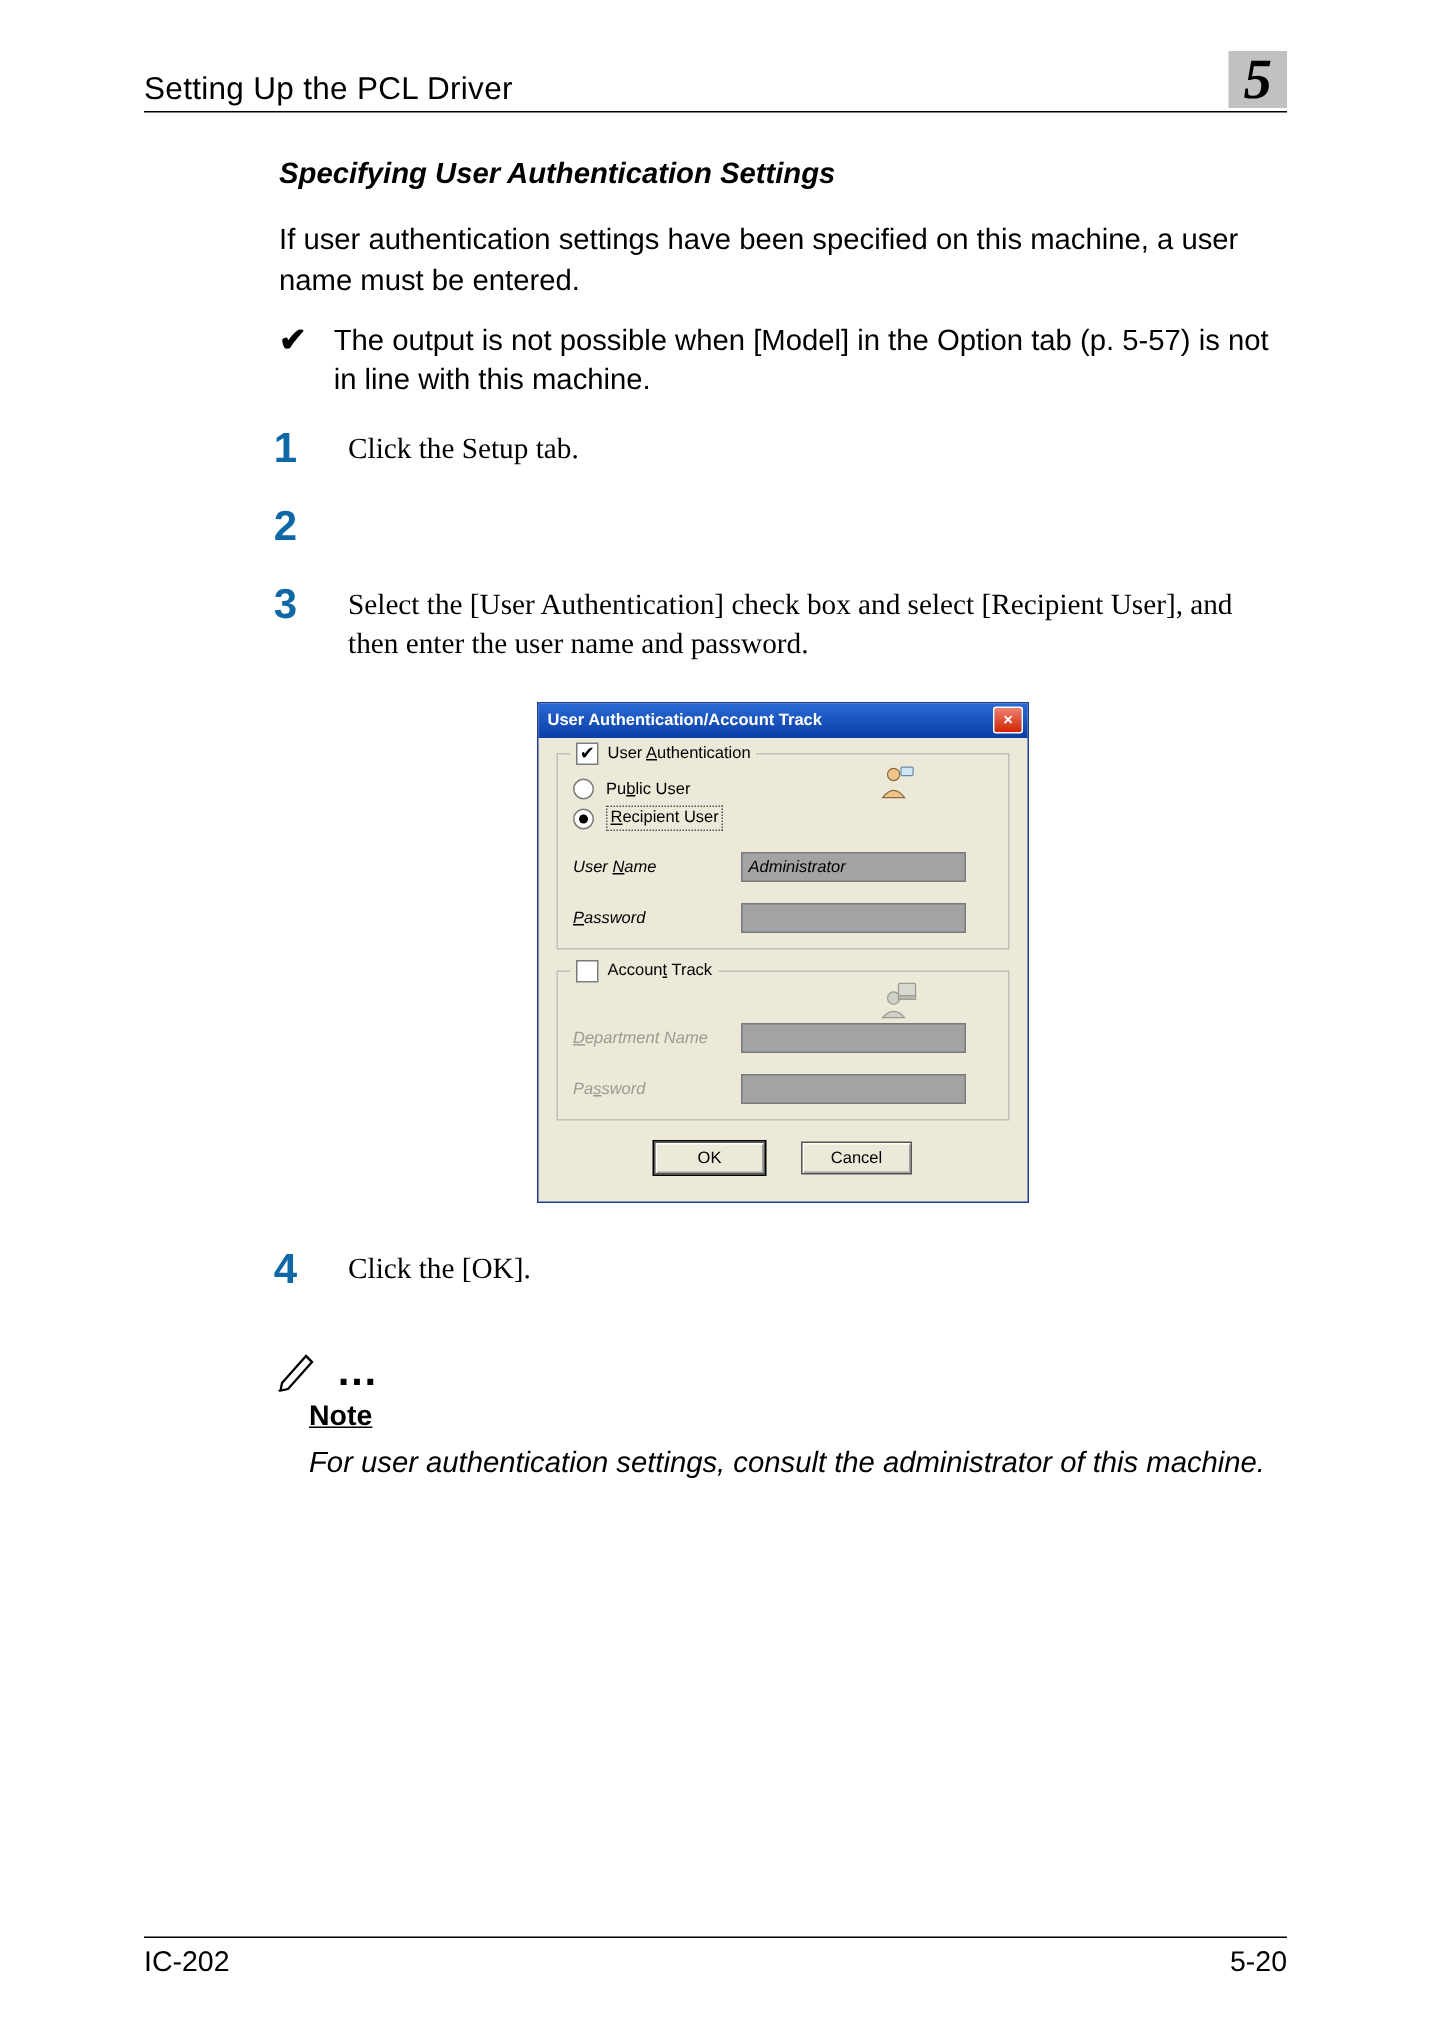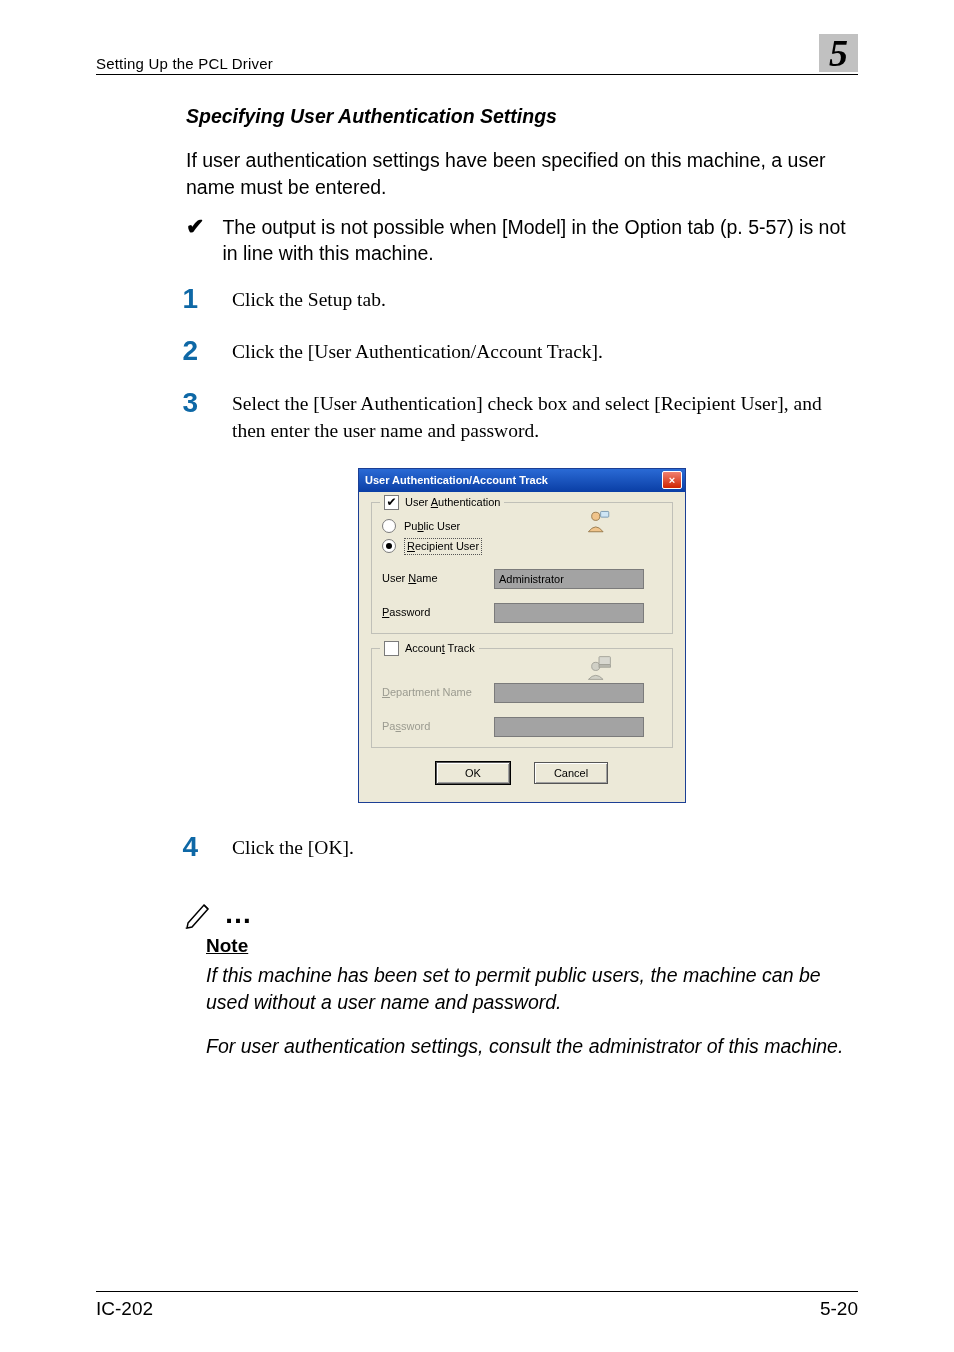--- a/index.html
+++ b/index.html
@@ -18,21 +18,21 @@
   position: relative;
 }
 .header-row {
   display: flex;
   justify-content: space-between;
   align-items: flex-end;
   border-bottom: 1.5px solid #000;
   padding-bottom: 2px;
 }
 .header-title {
-  font-size: 15px;
+  font-size: 21px;
   letter-spacing: 0.2px;
   text-align: right;
 }
 .chapter-badge {
   background: #c1c1c1;
   padding: 0 10px 0 10px;
   line-height: 1;
 }
 .chapter-num {
   font-family: "Times New Roman", serif;
@@ -189,20 +189,21 @@
 }
 .group-icon svg {
   width: 26px;
   height: 26px;
 }
 .form-row {
   display: flex;
   align-items: center;
   gap: 10px;
   margin-top: 14px;
+  font-style: italic;
 }
 .form-label {
   width: 102px;
 }
 .xp-input {
   width: 140px;
   height: 18px;
   border: 1px solid #7b7b7b;
   background: #a3a3a3;
   padding: 0 4px;
@@ -291,21 +292,20 @@
       <span>The output is not possible when [Model] in the Option tab (p. 5-57) is not in line with this machine.</span>
     </div>
 
     <div class="nlist-row">
       <span class="nlist-num">1</span>
       <span class="nlist-text">Click the Setup tab.</span>
     </div>
 
     <div class="nlist-row">
       <span class="nlist-num">2</span>
-      <span class="nlist-text">Click the [User Authentication/Account Track].</span>
     </div>
 
     <div class="nlist-row">
       <span class="nlist-num">3</span>
       <span class="nlist-text">Select the [User Authentication] check box and select [Recipient User], and then enter the user name and password.</span>
     </div>
 
     <div class="dialog-wrap">
       <div class="dialog">
         <div class="titlebar">
@@ -404,21 +404,20 @@
     <div class="note-block">
       <div class="note-icon">
         <svg width="34" height="30" viewBox="0 0 34 30">
           <path d="M4 24 L20 6 L24 10 L8 28 L3 29 Z" fill="none" stroke="#000" stroke-width="1.5"></path>
           <path d="M20 6 L24 10" stroke="#000" stroke-width="1.5"></path>
           <circle cx="2" cy="29" r="0.5" fill="#000"></circle>
         </svg>
         <span style="font-size:28px; font-weight:bold; letter-spacing:6px; position:relative; top:4px;">…</span>
       </div>
       <div class="note-heading">Note</div>
-      <div class="note-italic">If this machine has been set to permit public users, the machine can be used without a user name and password.</div>
       <div class="note-italic">For user authentication settings, consult the administrator of this machine.</div>
     </div>
 
   </div>
 
   <div class="footer">
     <span>IC-202</span>
     <span>5-20</span>
   </div>
 

